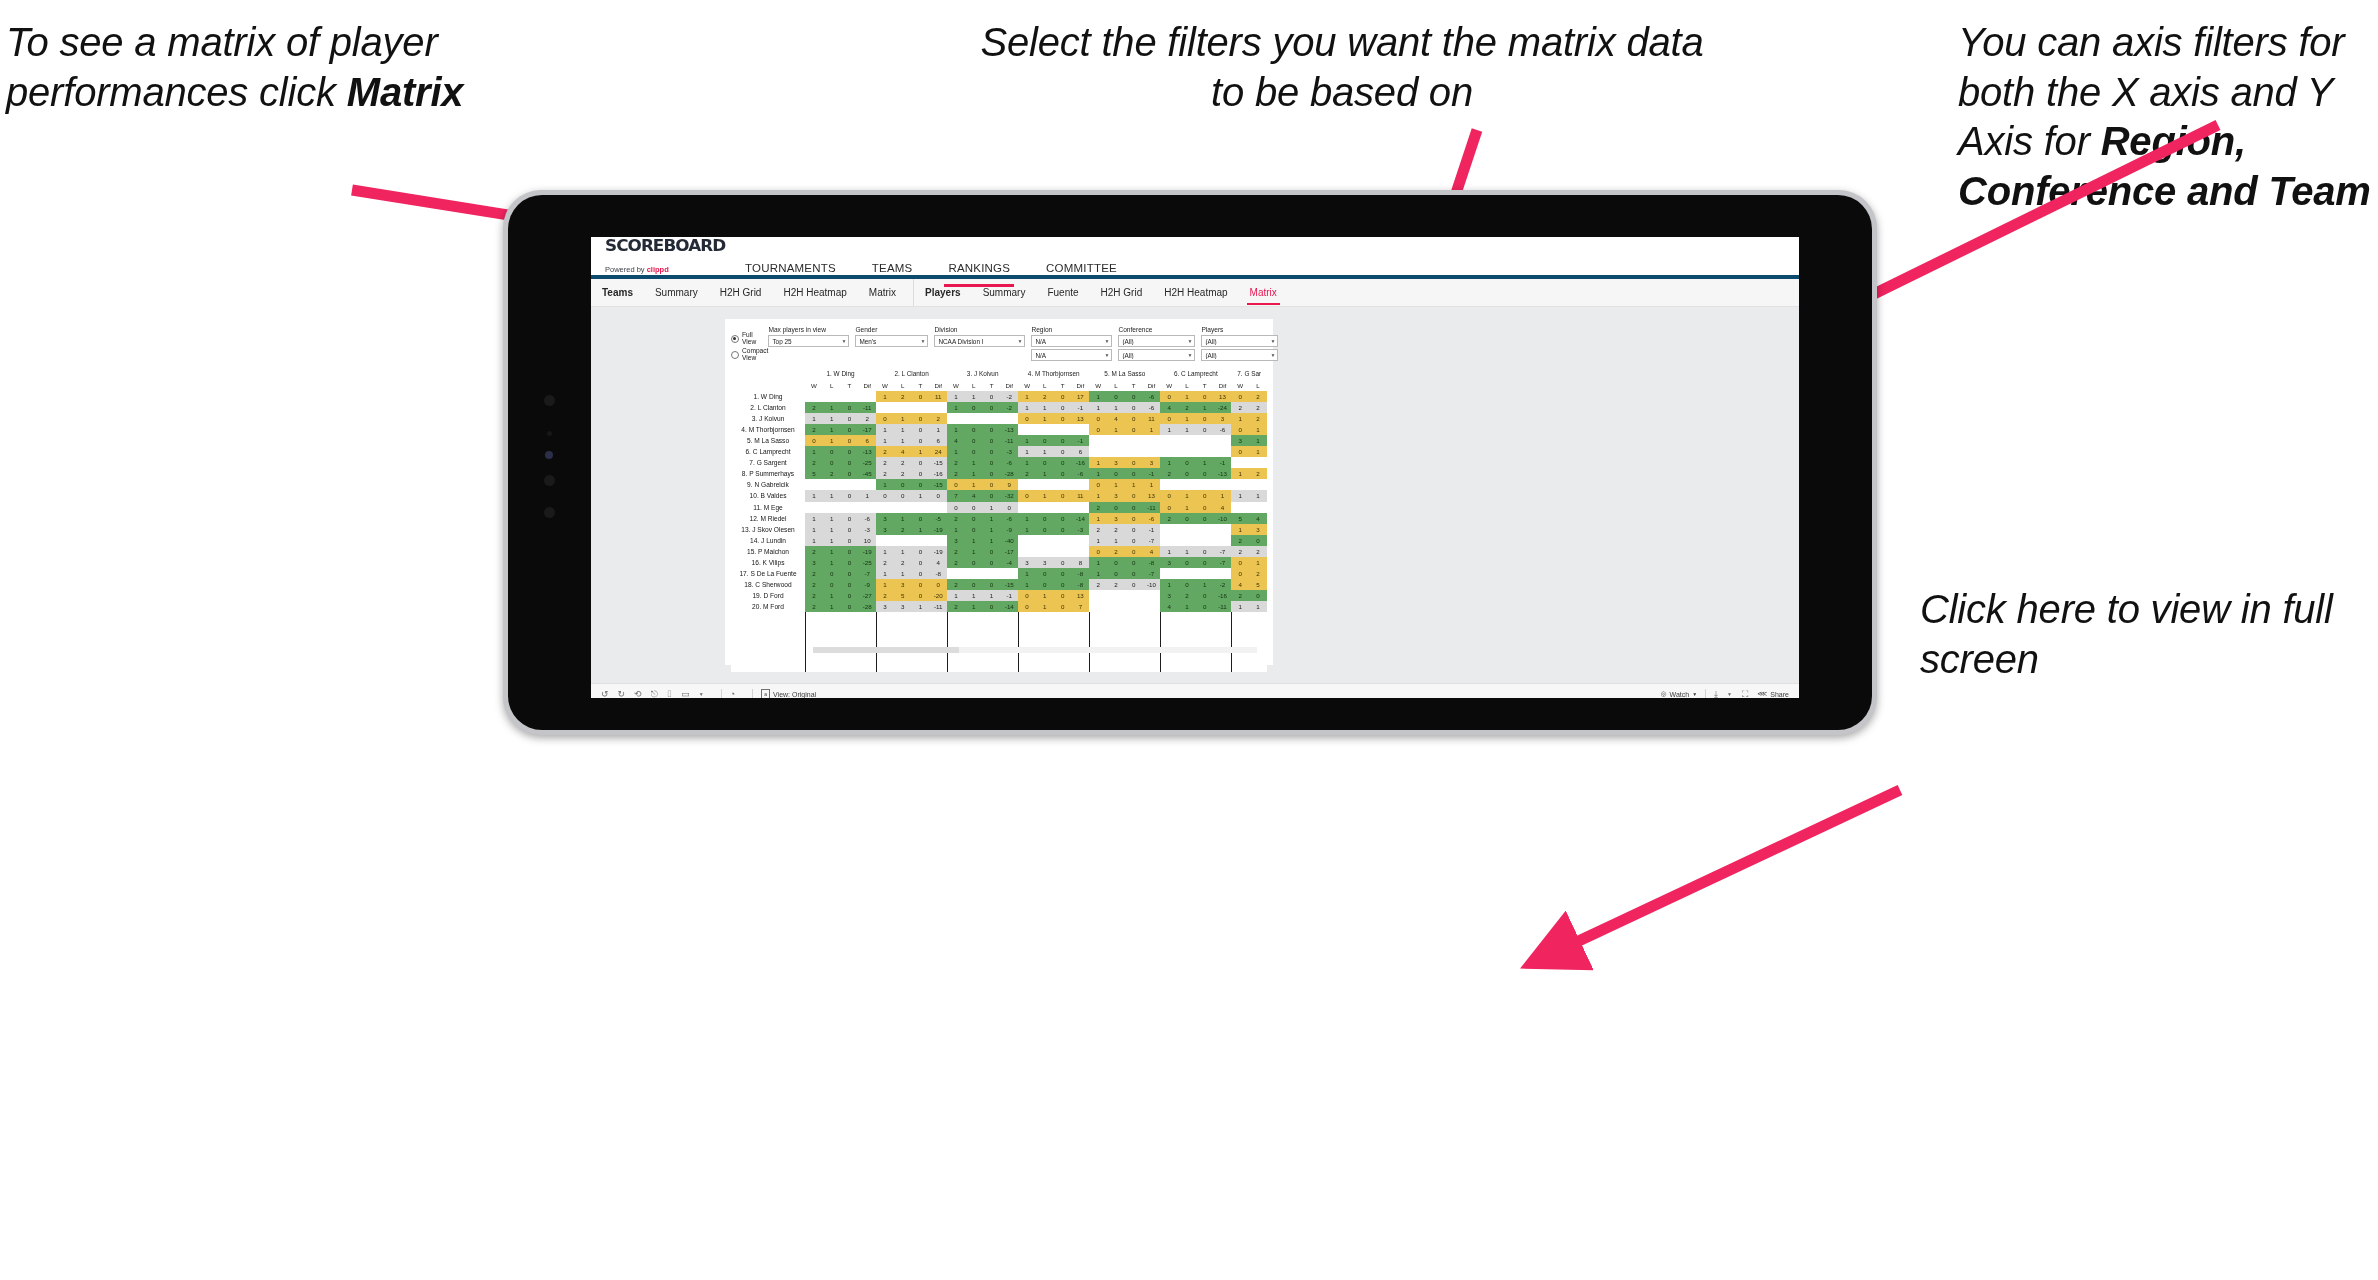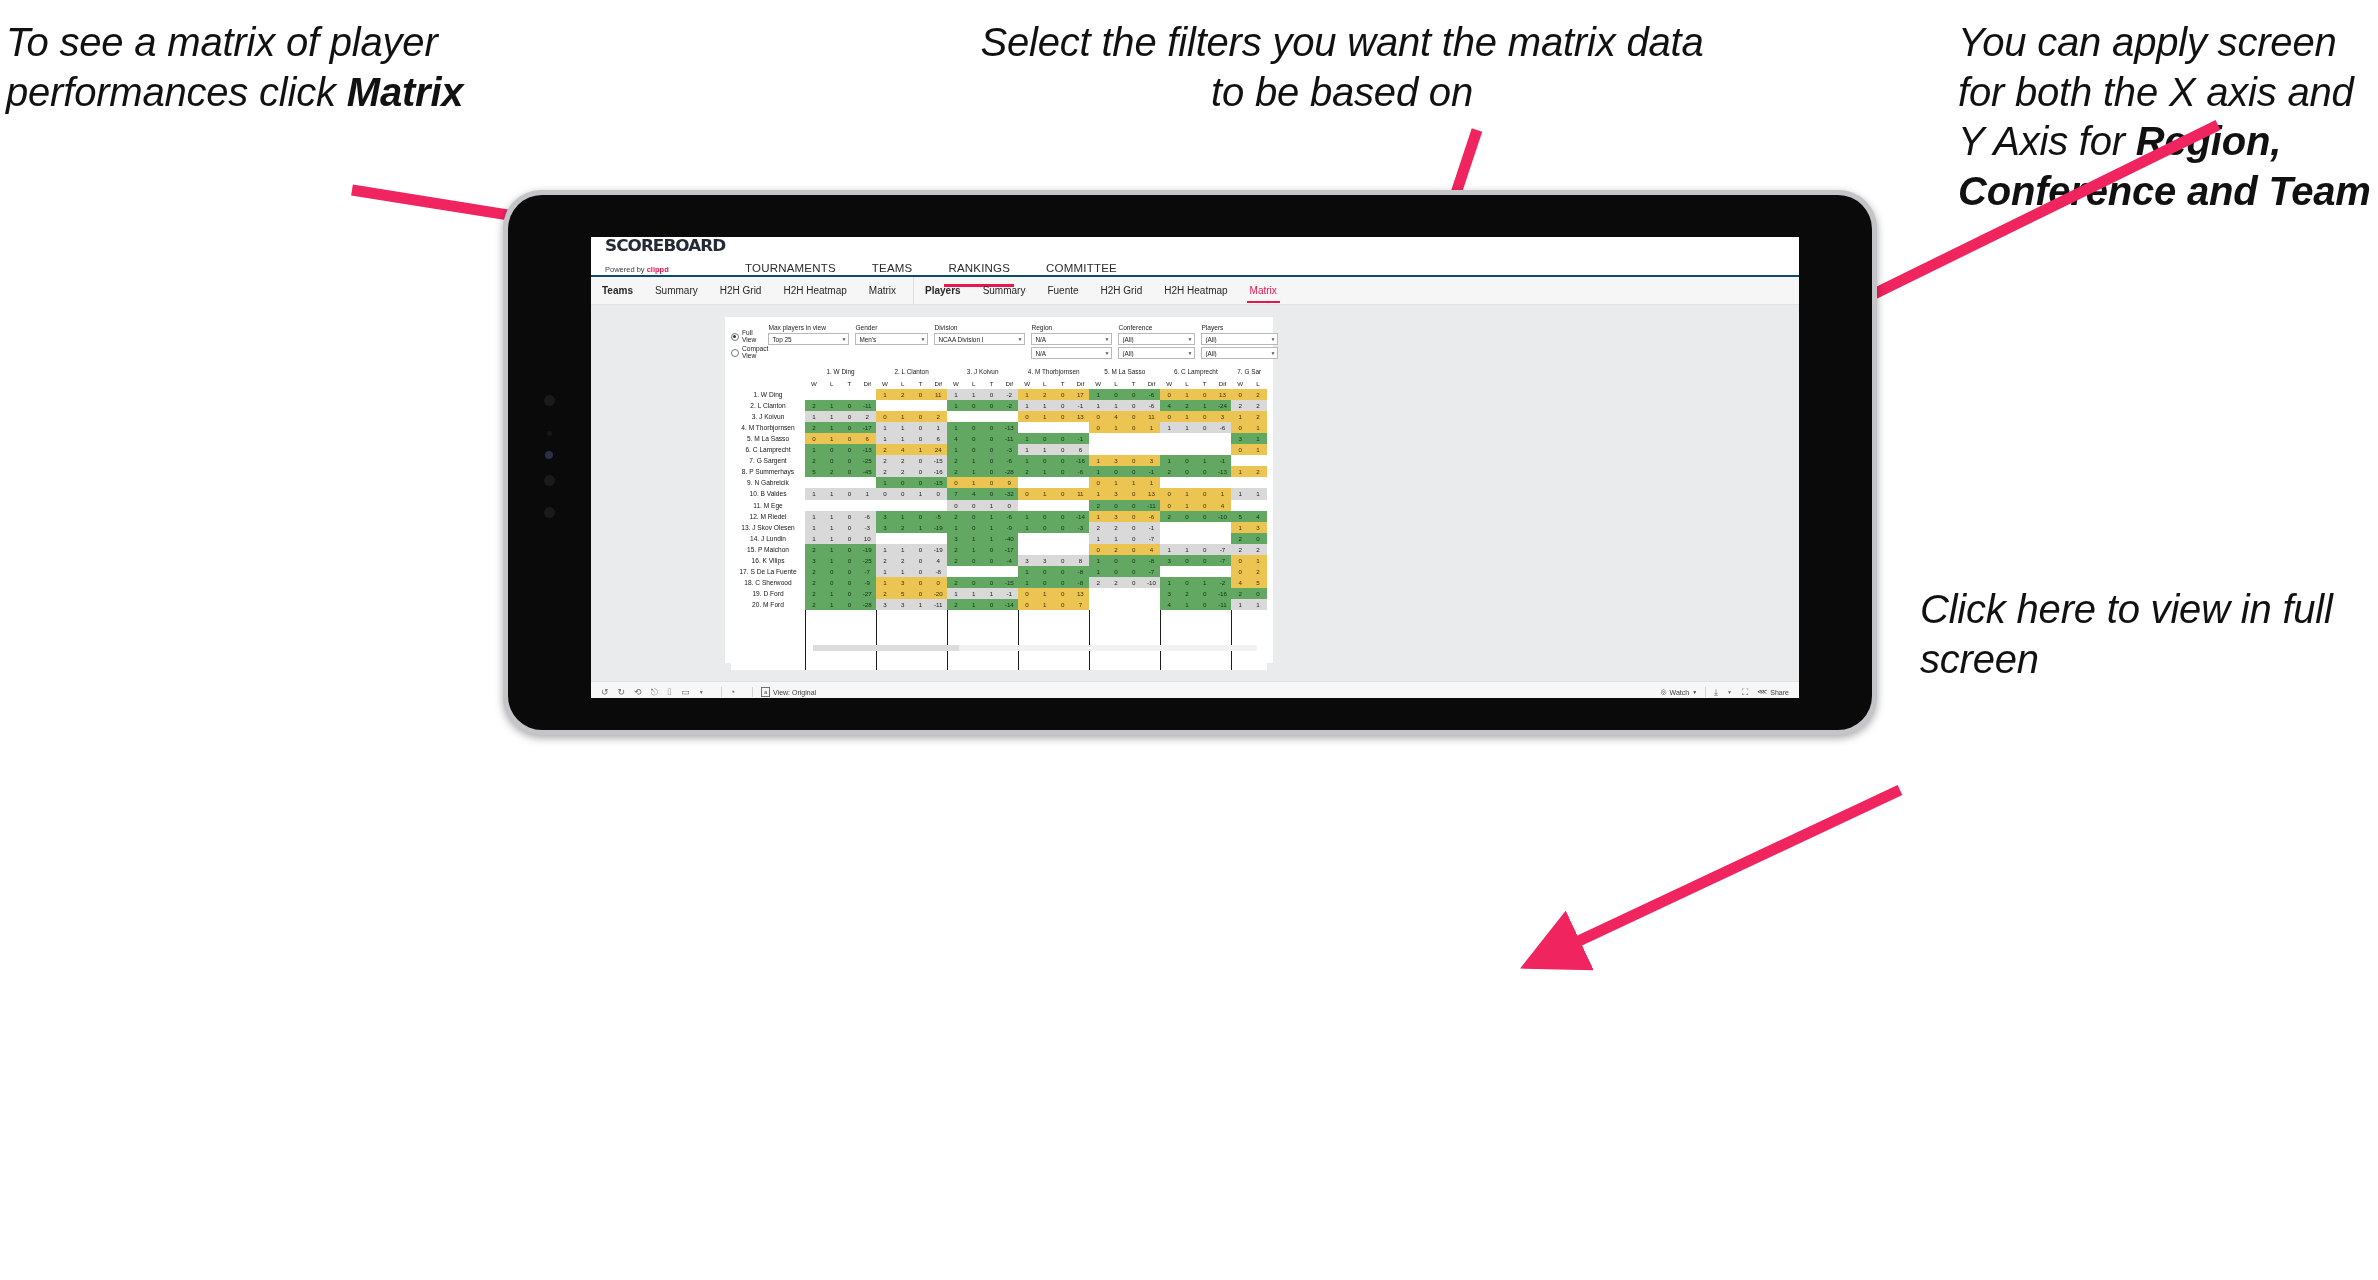--- a/index.html
+++ b/index.html
@@ -30,21 +30,21 @@
               background:#eceef0;overflow:hidden;}
   .tab-cam{position:absolute;width:11px;height:11px;border-radius:50%;
            background:#1a1a1a;left:36px;}
   .tab-dot{position:absolute;width:5px;height:5px;border-radius:50%;
            background:#17171a;left:39px;}
   .tab-lens{position:absolute;width:8px;height:8px;border-radius:50%;
             background:#2b2f4a;left:37px;}
 
   
   .app-top{background:#fff;height:38px;display:flex;align-items:center;
-           border-bottom:2px solid #0c4a6e;}
+           border-bottom:4px solid #0c4a6e;}
   .logo-wrap{width:112px;padding-left:14px;display:flex;flex-direction:column;
              justify-content:center;}
   .logo-main{font-family:"DejaVu Sans",sans-serif;font-weight:700;font-size:16px;
              letter-spacing:-0.9px;color:#232a36;line-height:1;
              transform:scaleX(1.05);transform-origin:left;}
   .logo-sub{font-size:7.5px;color:#3a3f48;margin-top:12px;line-height:1;}
   .logo-sub i{font-style:normal;color:#e8174f;font-weight:700;}
   .topnav{display:flex;align-items:center;height:100%;margin-left:10px;margin-top:23px;}
   .topnav .titem{font-size:11.5px;color:#2b2b2b;padding:0 18px;height:100%;
                  display:flex;align-items:center;letter-spacing:.2px;
@@ -125,21 +125,21 @@
           font-size:5px;text-align:center;line-height:8px;margin-right:3px;}
   .tb-right{margin-left:auto;display:flex;align-items:center;}
 </style>
 </head>
 <body>
 
 <div class="callout" id="cal-matrix"><span>To see a matrix of player performances click </span><b>Matrix</b></div>
 
 <div class="callout" id="cal-filters">Select the filters you want the matrix data to be based on</div>
 
-<div class="callout" id="cal-axis"><span>You  can apply screen for both the X axis and Y Axis for </span><b>Region, Conference and Team</b></div>
+<div class="callout" id="cal-axis"><span>You  can axis filters for both the X axis and Y Axis for </span><b>Region, Conference and Team</b></div>
 
 <div class="callout" id="cal-full">Click here to view in full screen</div>
 
 <svg class="arrowsvg" viewBox="0 0 2378 1280">
   <defs>
     <marker id="ah" markerWidth="6" markerHeight="6" refX="4.6" refY="3" orient="auto">
       <path d="M0,0 L6,3 L0,6 z" fill="#f0245f"></path>
     </marker>
   </defs>
   <line x1="352" y1="190" x2="1292" y2="340" stroke="#f0245f" stroke-width="11" marker-end="url(#ah)"></line>

